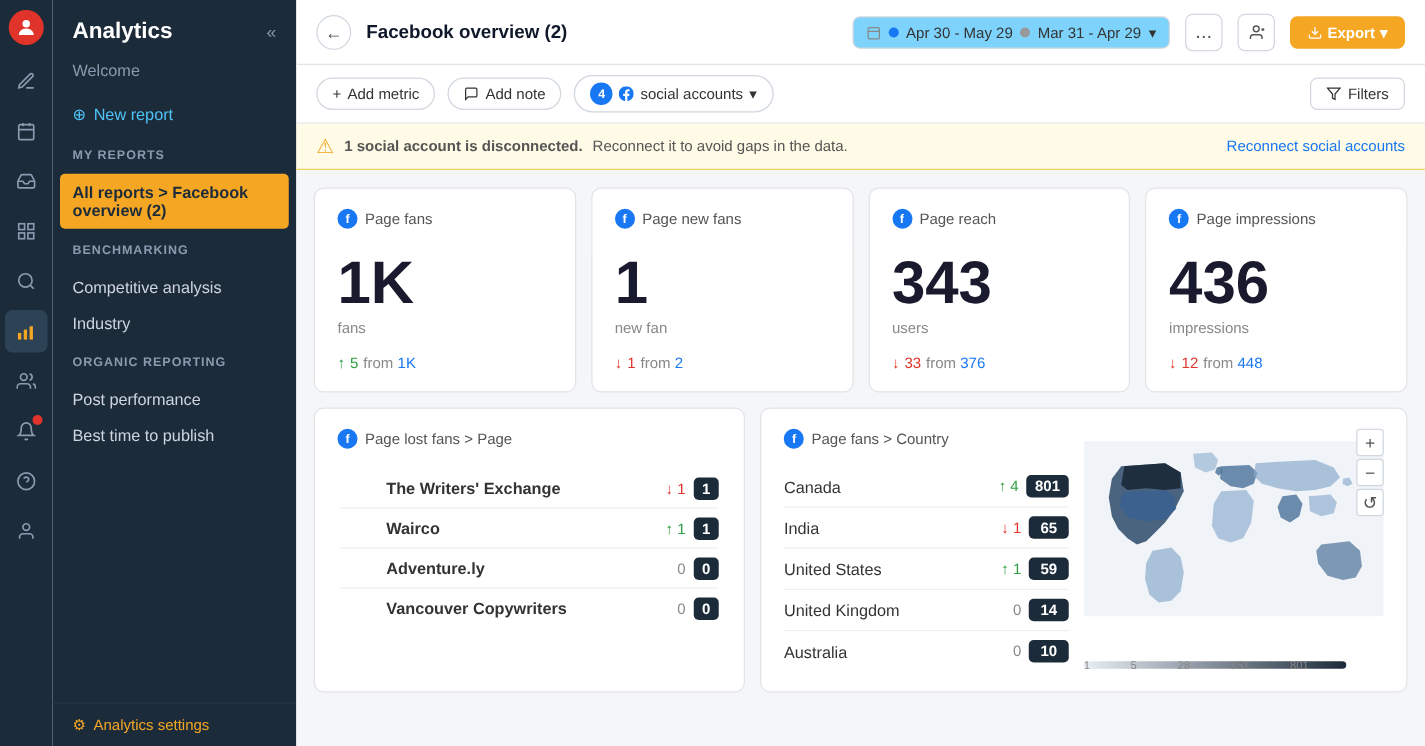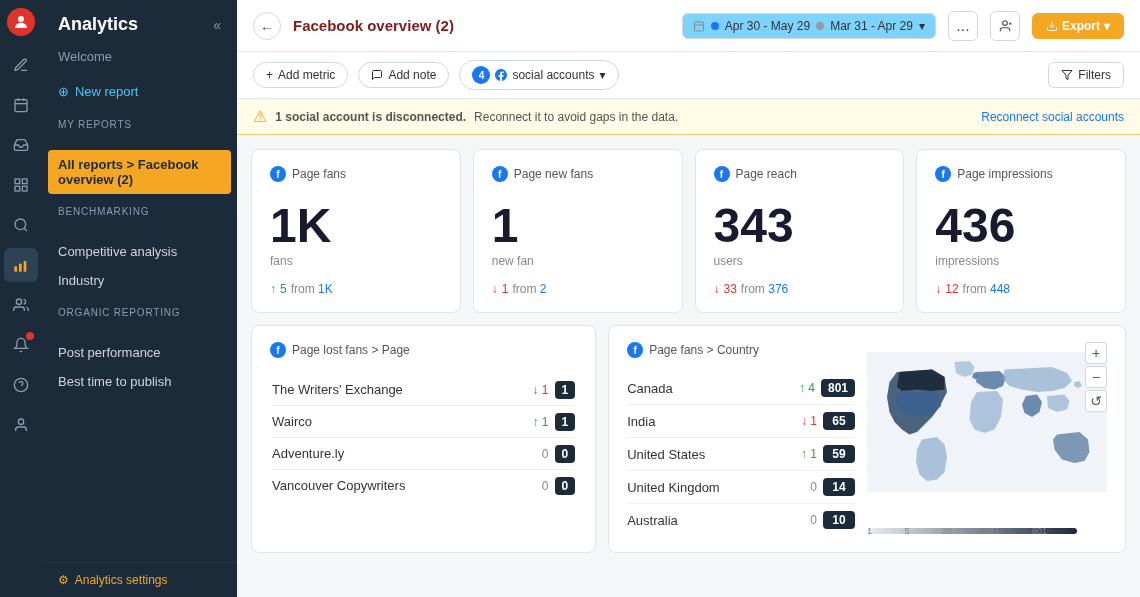--- a/index.html
+++ b/index.html
@@ -46,21 +46,21 @@
     }
     .sidebar-title { font-size: 18px; font-weight: 700; color: #fff; }
     .sidebar-collapse { color: #8a9bb0; cursor: pointer; font-size: 14px; }
     .sidebar-welcome { padding: 4px 16px 12px; color: #8a9bb0; font-size: 13px; }
     .sidebar-new-report {
       display: flex; align-items: center; gap: 6px;
       padding: 8px 16px; color: #4fc3f7; font-size: 13px; cursor: pointer;
       font-weight: 500;
     }
     .sidebar-section-label {
-      padding: 12px 16px 20px; font-size: 10px; font-weight: 400;
+      padding: 12px 16px 9px; font-size: 10px; font-weight: 700;
       color: #8a9bb0; text-transform: uppercase; letter-spacing: 0.8px;
     }
     .sidebar-item {
       padding: 7px 16px; color: #cdd5df; cursor: pointer; font-size: 13px;
     }
     .sidebar-item.active {
       background: #f5a623; color: #1c2b3a; font-weight: 600; border-radius: 4px; margin: 0 6px;
       padding: 7px 10px;
     }
     .sidebar-bottom {
@@ -85,21 +85,21 @@
       align-items: center;
       height: 52px;
       gap: 12px;
       flex-shrink: 0;
     }
     .back-btn {
       width: 28px; height: 28px; border: 1px solid #d0d7de; border-radius: 50%;
       display: flex; align-items: center; justify-content: center;
       cursor: pointer; color: #555; font-size: 14px;
     }
-    .report-title { font-size: 15px; font-weight: 700; color: #7f1d1d; flex: 1; }
+    .report-title { font-size: 15px; font-weight: 700; color: #0f172a; flex: 1; }
     .date-range {
       display: flex; align-items: center; gap: 6px;
       border: 1px solid #d0d7de; border-radius: 6px; padding: 5px 10px;
       font-size: 12px; color: #333; cursor: pointer; background: #7dd3fc;
     }
     .date-range .dot { width: 8px; height: 8px; border-radius: 50%; display: inline-block; }
     .dot-blue { background: #1877f2; }
     .dot-gray { background: #999; }
     .more-btn {
       width: 30px; height: 30px; border: 1px solid #d0d7de; border-radius: 6px;
@@ -217,21 +217,21 @@
       border: 1px solid #e1e4e8;
       padding: 16px 18px;
     }
     .table-card-title {
       display: flex; align-items: center; gap: 6px;
       font-size: 12px; color: #555; margin-bottom: 14px;
     }
     .lost-table { width: 100%; }
     .lost-table tr { display: flex; align-items: center; padding: 8px 0; border-bottom: 1px solid #f0f0f0; }
     .lost-table tr:last-child { border-bottom: none; }
-    .lost-name { flex: 1; font-size: 13px; color: #333; font-weight: 400; }
+    .lost-name { flex: 1; font-size: 13px; color: #333; font-weight: 700; margin-left: 37px; }
     .lost-change { display: flex; align-items: center; gap: 3px; font-size: 12px; margin-right: 6px; }
     .lost-badge {
       background: #1c2b3a; color: #fff; border-radius: 4px;
       padding: 2px 7px; font-size: 12px; font-weight: 600;
     }
 
     
     .country-card {
       background: #fff;
       border-radius: 8px;

